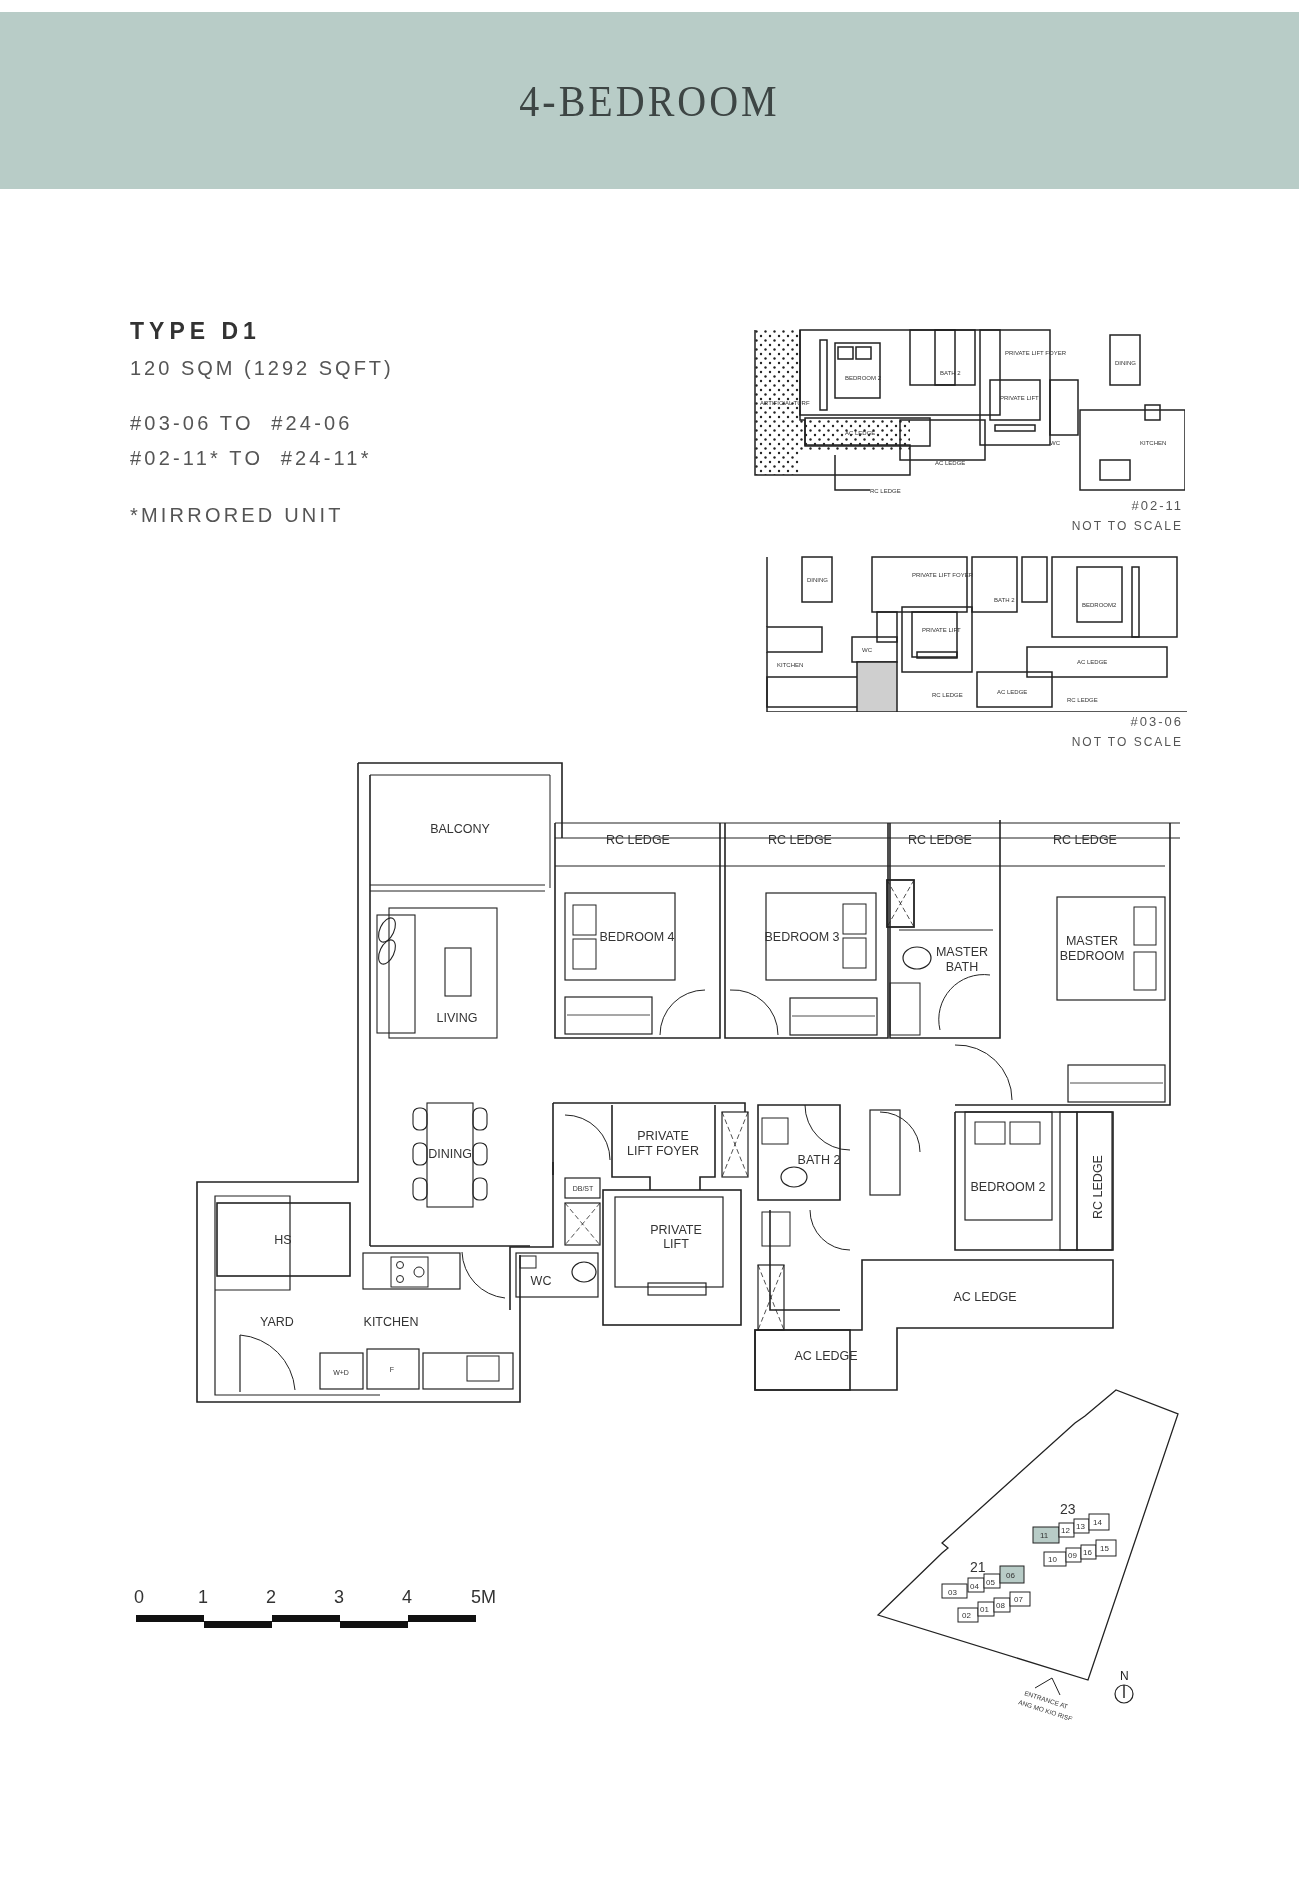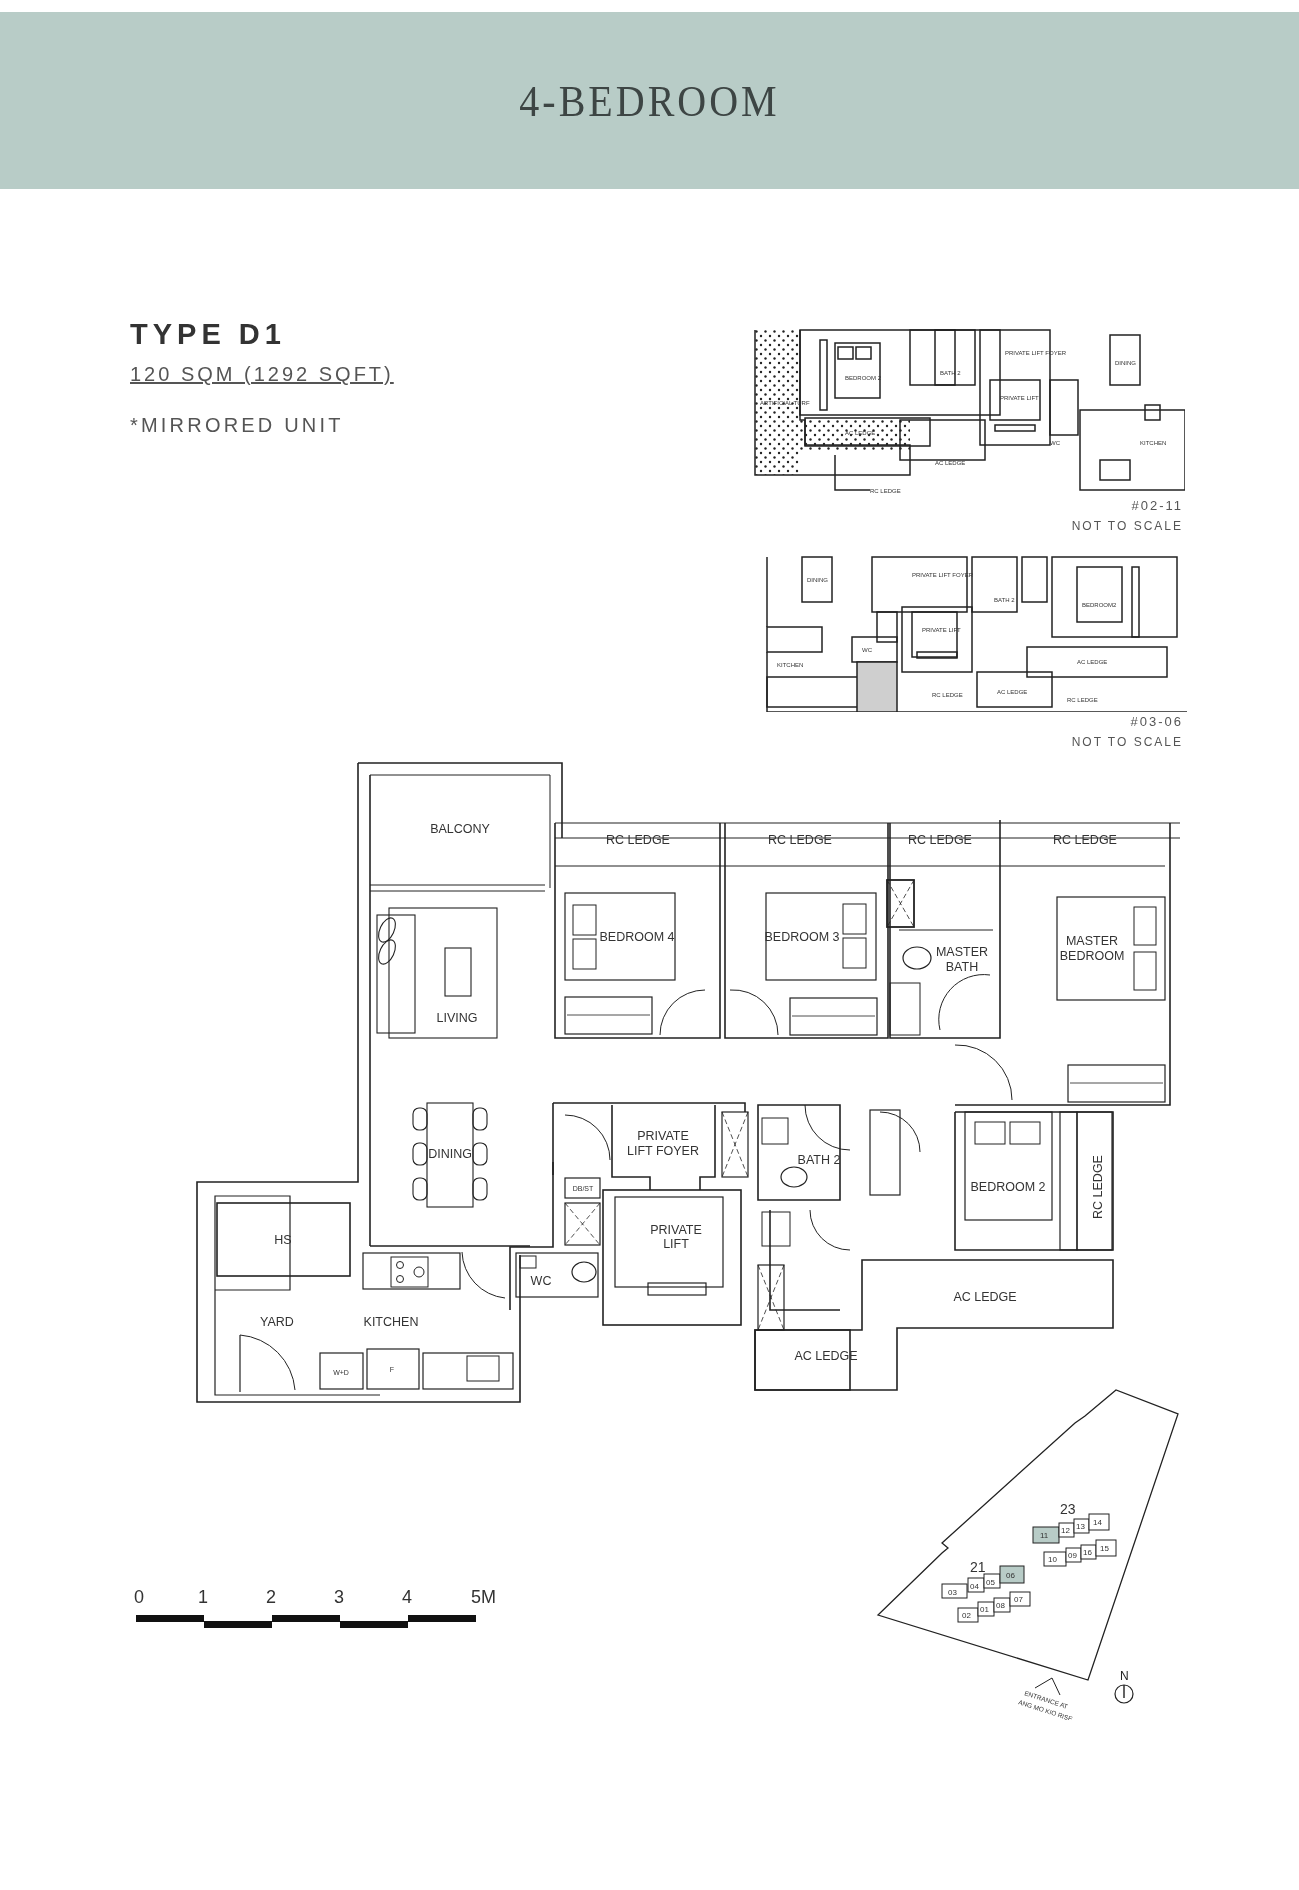--- a/index.html
+++ b/index.html
@@ -11,22 +11,22 @@
     background: #b8ccc7;
     display: flex; align-items: center; justify-content: center; margin-top: 12px;
   }
   .header-title {
     font-family: "Liberation Serif", "DejaVu Serif", serif;
     font-size: 40px; letter-spacing: 3px; color: #3d4544; font-weight: normal;
     transform: scaleY(1.12);
   }
 
   .unit-info { position: absolute; left: 130px; top: 318px; }
-  .unit-type { font-size: 29px; font-weight: bold; letter-spacing: 5px; color: #333; }
-  .unit-area { margin-top: 12px; font-size: 20px; letter-spacing: 3px; color: #555; text-decoration: underline; }
+  .unit-type { font-size: 23px; font-weight: bold; letter-spacing: 5px; color: #333; }
+  .unit-area { margin-top: 12px; font-size: 20px; letter-spacing: 3px; color: #555; }
   .unit-range { font-size: 20px; letter-spacing: 3.2px; color: #555; line-height: 35px; }
   .unit-ranges { margin-top: 26px; }
   .unit-note { margin-top: 28px; font-size: 20px; letter-spacing: 3.2px; color: #555; }
 
   .keyplan-label { position: absolute; right: 116px; text-align: right; color: #555; font-size: 12px; letter-spacing: 2px; line-height: 20px; }
   .keyplan-label .num { font-size: 13px; }
 
   .plan-text { font-family: "Liberation Sans", sans-serif; fill: #333; }
 
   .scale { position: absolute; left: 134px; top: 1587px; width: 350px; }
@@ -41,20 +41,24 @@
 </head>
 <body>
 
 <div class="header">
   <h1 class="header-title">4-BEDROOM</h1>
 </div>
 
 <div class="unit-info">
   <div class="unit-type">TYPE D1</div>
   <div class="unit-area">120 SQM (1292 SQFT)</div>
+  <div class="unit-ranges">
+    <div class="unit-range" style="white-space:pre">#03-06 TO  #24-06</div>
+    <div class="unit-range" style="white-space:pre">#02-11* TO  #24-11*</div>
+  </div>
   <div class="unit-note">*MIRRORED UNIT</div>
 </div>
 
 <svg style="position:absolute;left:750px;top:325px" width="435" height="170" viewBox="0 0 435 170">
   <defs>
     <pattern id="dots" width="9" height="9" patternUnits="userSpaceOnUse">
       <circle cx="2" cy="2" r="1.2" fill="#222"></circle>
         <circle cx="6.5" cy="6.5" r="1.2" fill="#222"></circle>
     </pattern>
   </defs>

